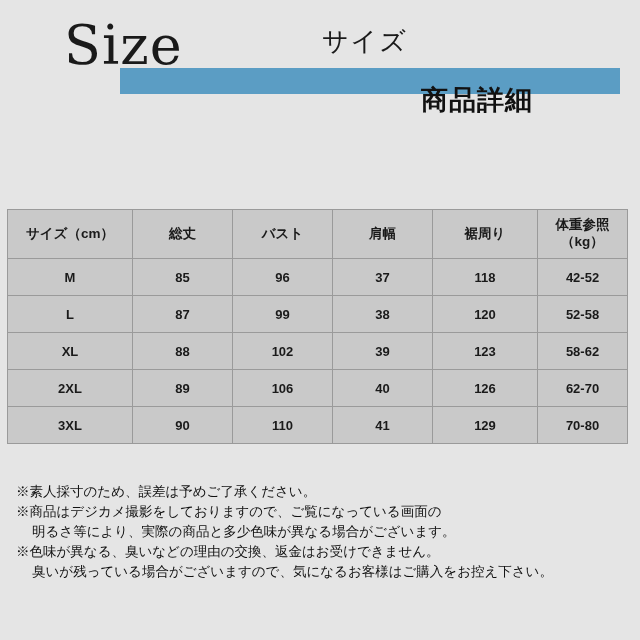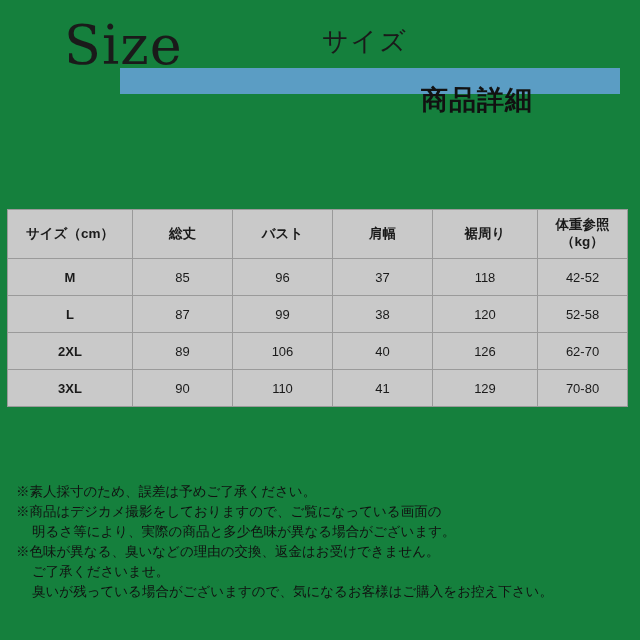--- a/index.html
+++ b/index.html
@@ -12,21 +12,21 @@
     background: #ffffff;
     font-family: "Liberation Sans", sans-serif;
     color: #111111;
     overflow: hidden;
   }
 
   .page {
     position: relative;
     width: 640px;
     height: 640px;
-    background: #15803d;
+    background: #e5e5e5;
   }
 
   
   .header {
     position: relative;
     height: 172px;
   }
 
   .size-word {
     position: absolute;
@@ -83,21 +83,21 @@
   }
 
   table.size-table th,
   table.size-table td {
     border: 1px solid #9a9a9a;
     text-align: center;
     font-size: 13px;
     color: #1a1a1a;
     height: 36px;
     padding: 0;
-    font-weight: normal;
+    font-weight: bold;
   }
 
   table.size-table thead th {
     height: 48px;
     font-size: 13.5px;
     font-weight: bold;
     background: #c9c9c9;
     line-height: 1.25;
   }
 
@@ -178,20 +178,28 @@
         </tr>
         <tr>
           <td class="label">L</td>
           <td>87</td>
           <td>99</td>
           <td>38</td>
           <td>120</td>
           <td>52-58</td>
         </tr>
         <tr>
+          <td class="label">XL</td>
+          <td>88</td>
+          <td>102</td>
+          <td>39</td>
+          <td>123</td>
+          <td>58-62</td>
+        </tr>
+        <tr>
           <td class="label">2XL</td>
           <td>89</td>
           <td>106</td>
           <td>40</td>
           <td>126</td>
           <td>62-70</td>
         </tr>
         <tr>
           <td class="label">3XL</td>
           <td>90</td>
@@ -202,17 +210,16 @@
         </tr>
       </tbody>
     </table>
   </div>
 
   <div class="notes">
     <div class="line">※素人採寸のため、誤差は予めご了承ください。</div>
     <div class="line">※商品はデジカメ撮影をしておりますので、ご覧になっている画面の</div>
     <div class="line indent">明るさ等により、実際の商品と多少色味が異なる場合がございます。</div>
     <div class="line">※色味が異なる、臭いなどの理由の交換、返金はお受けできません。</div>
-    <div class="line indent">ご了承くださいませ。</div>
     <div class="line indent">臭いが残っている場合がございますので、気になるお客様はご購入をお控え下さい。</div>
   </div>
 
 </div>
 
 </body></html>

